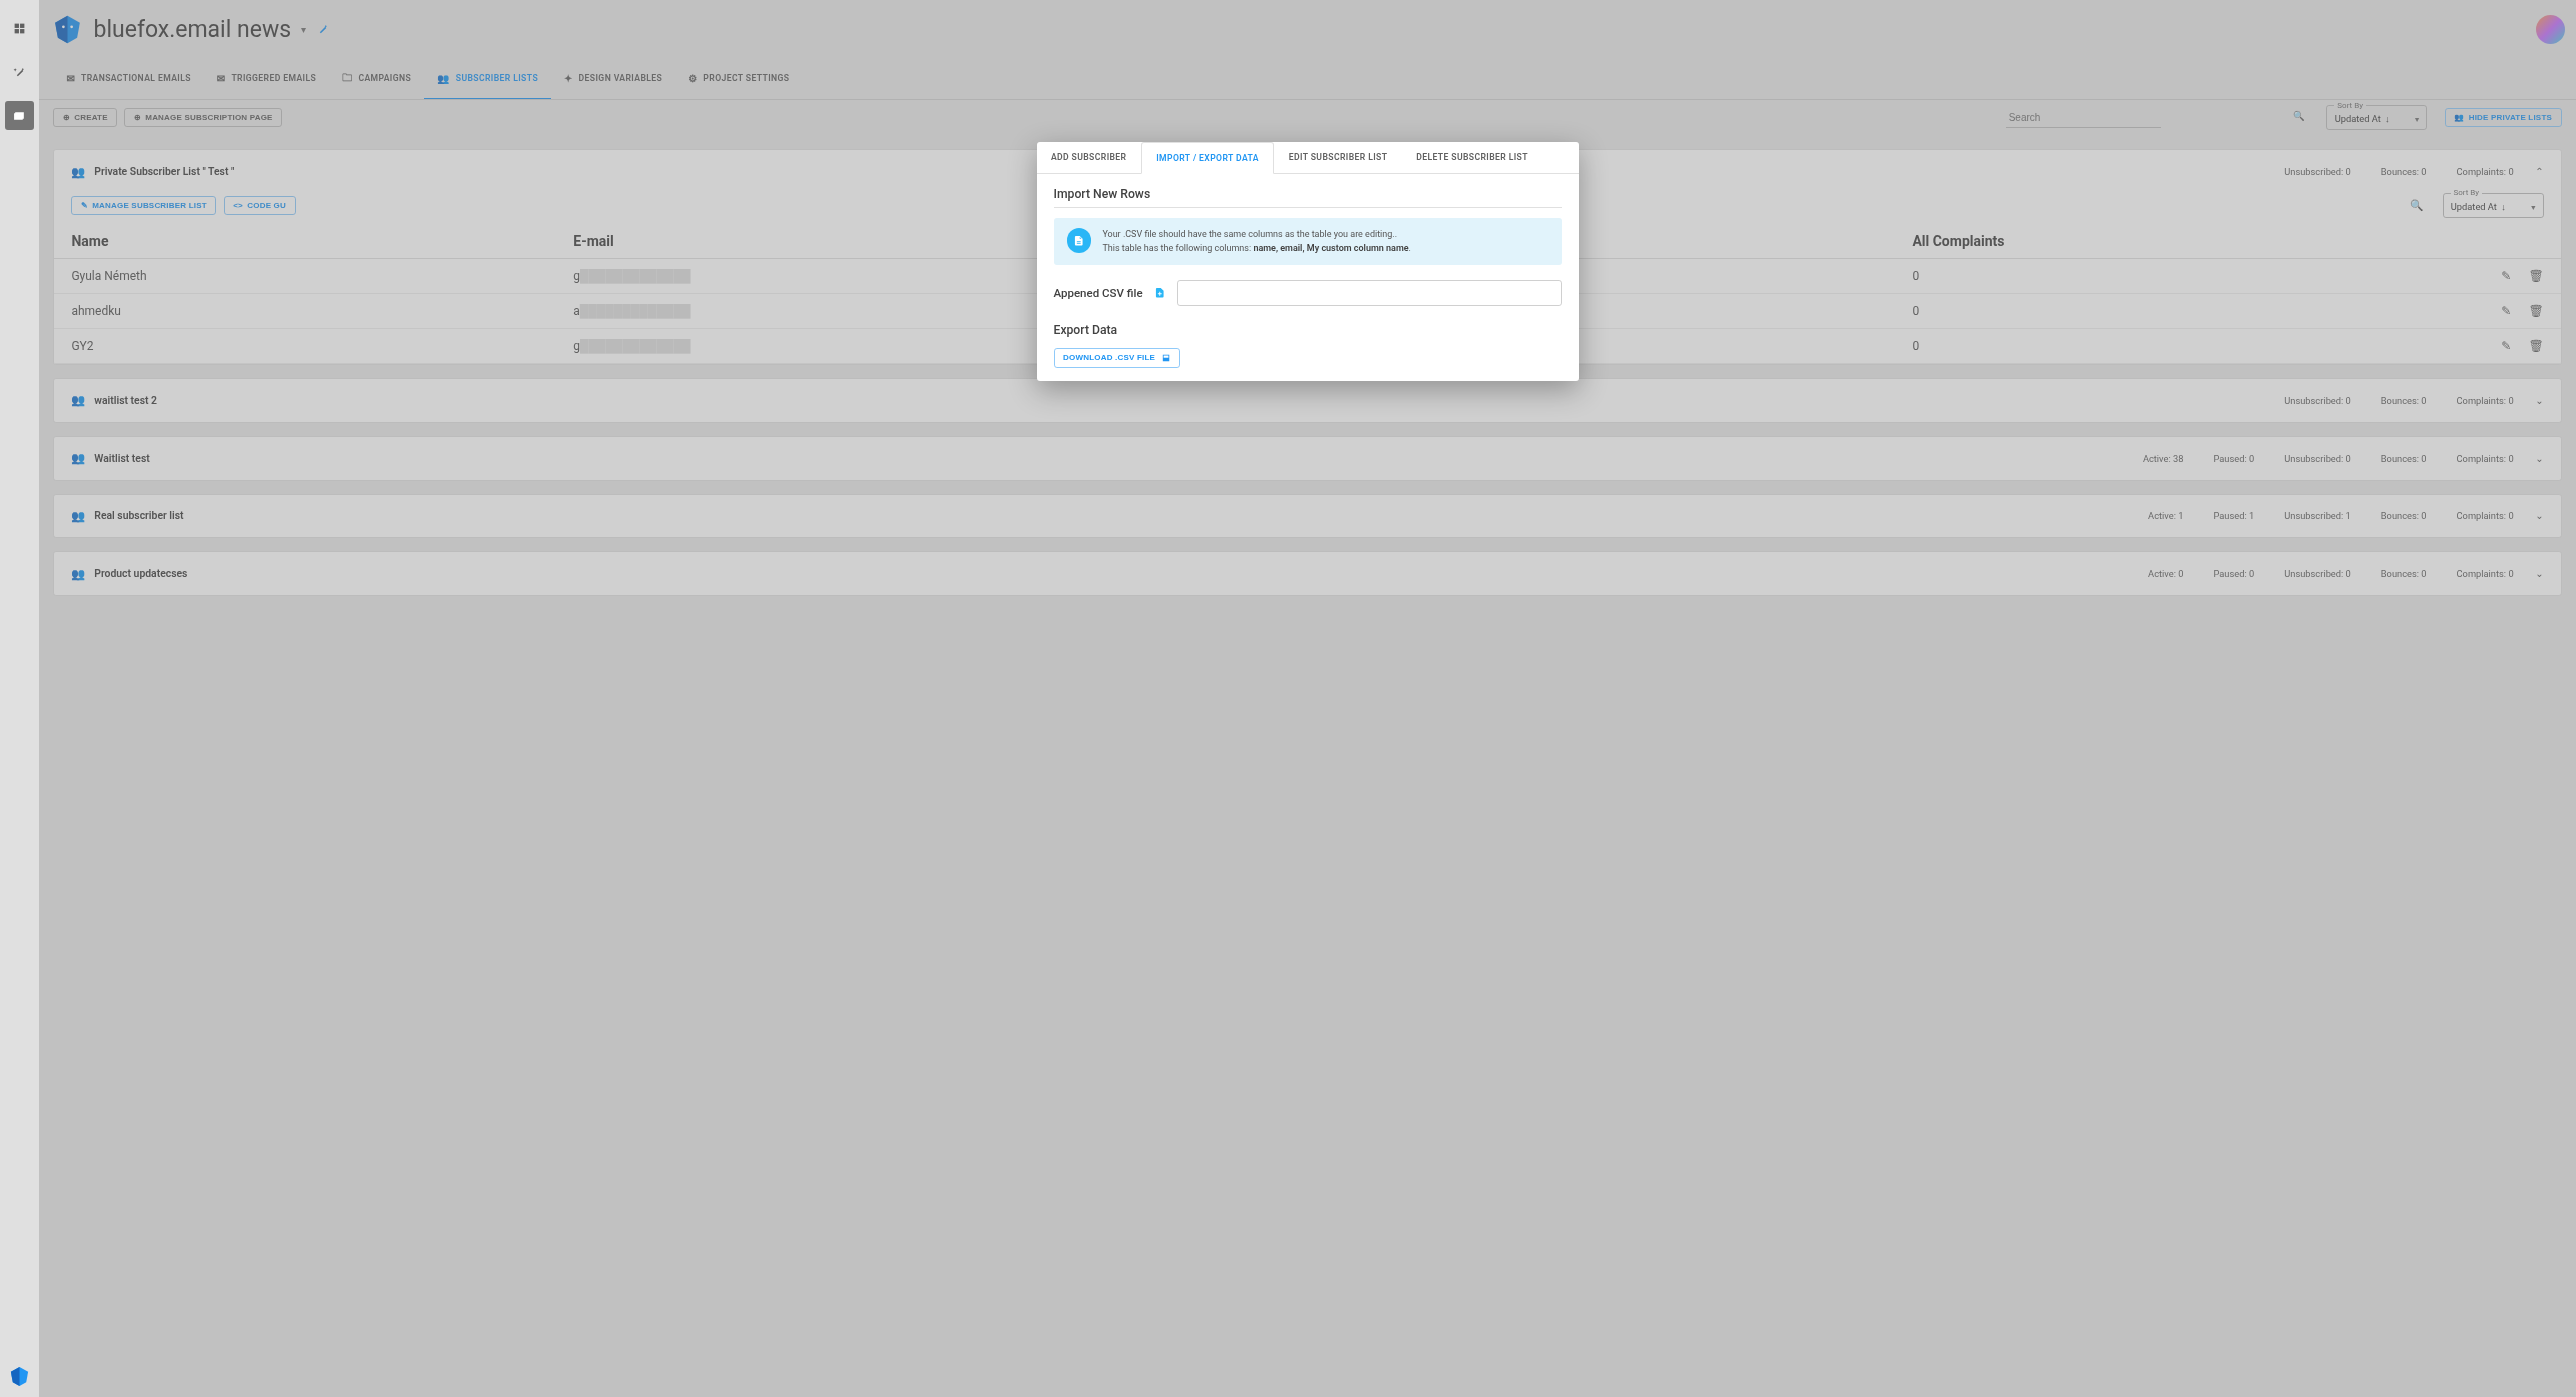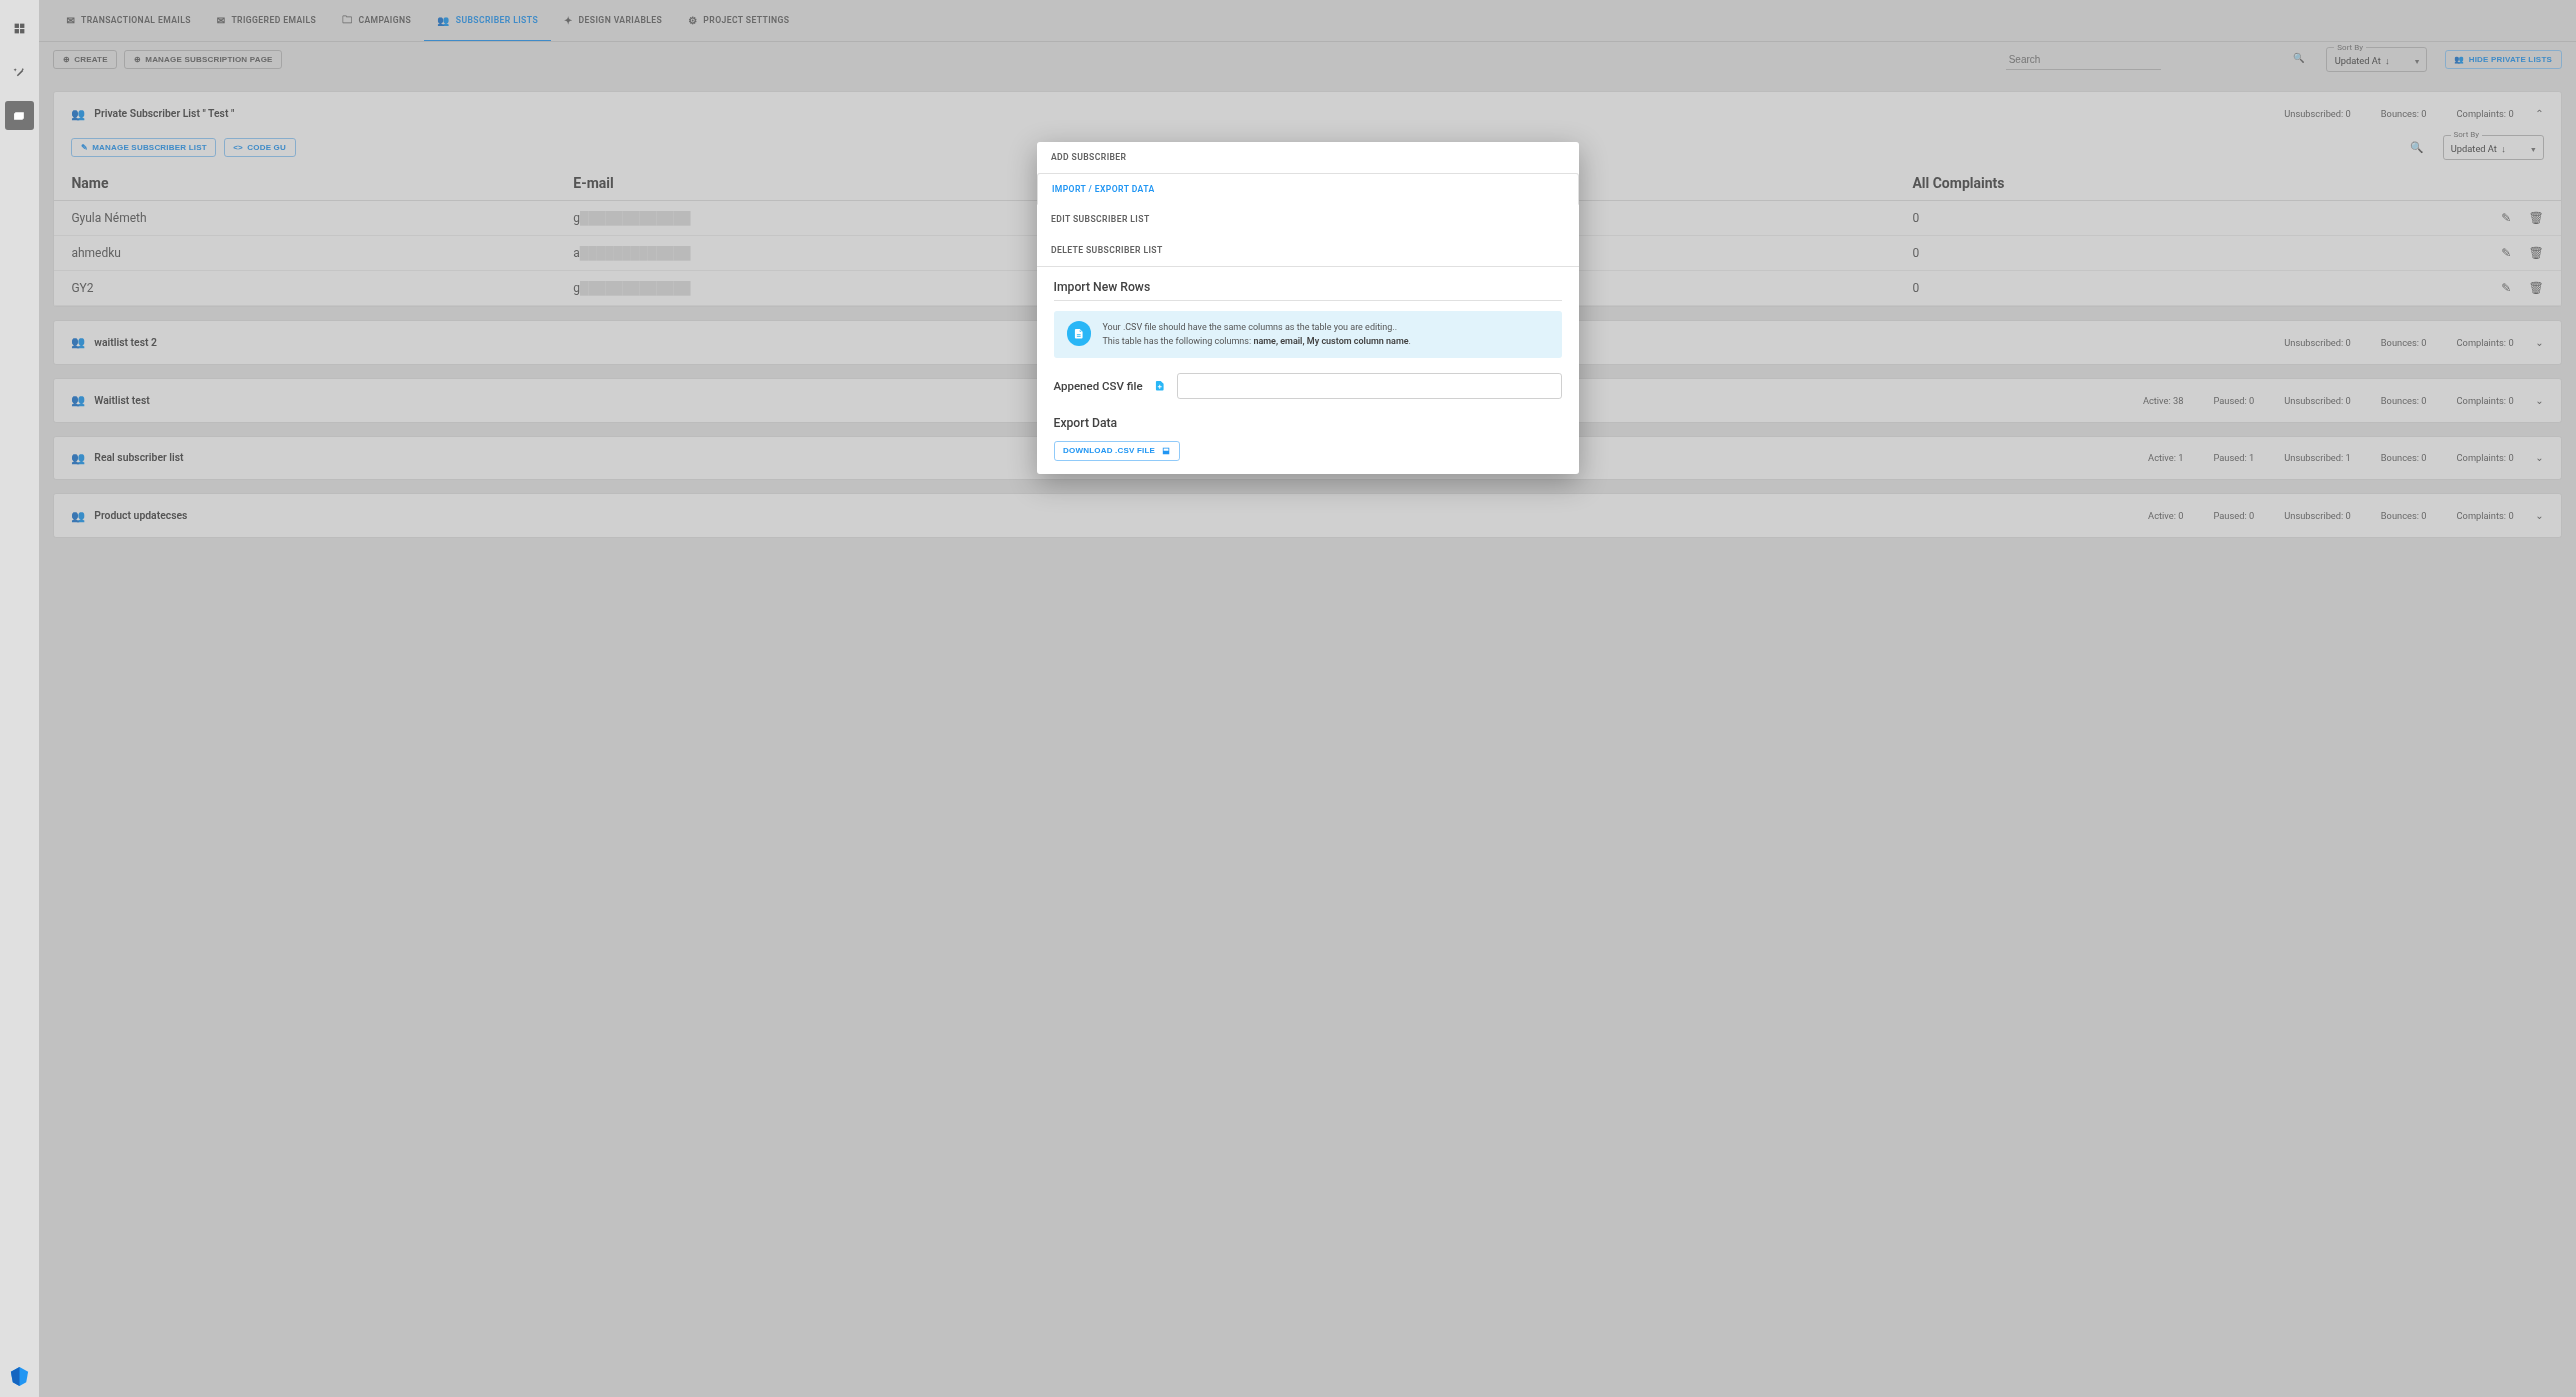--- a/index.html
+++ b/index.html
@@ -48,21 +48,21 @@
 .card-tools { display: flex; gap: 7.2px; padding: 0 17px 7.2px; align-items: center; }
 
 .table { width: 100%; border-collapse: collapse; }
 .table th { text-align: left; font-size: 14px; font-weight: 700; color: #424242; padding: 8.6px 17px; border-bottom: 0.7px solid #e0e0e0; }
 .table td { padding: 10px 17px; font-size: 12px; border-bottom: 0.7px solid #eee; color: #555; }
 .row-actions { display: flex; gap: 17px; justify-content: flex-end; }
 .row-actions span { cursor: pointer; color: #616161; }
 
 .overlay { position: absolute; inset: 0; background: rgba(120,120,120,0.35); display: flex; align-items: flex-start; justify-content: center; padding-top: 142px; z-index: 100; }
 .modal { width: 542px; background: #fff; border-radius: 2.9px; box-shadow: 0 8.6px 29px rgba(0,0,0,0.3); }
-.modal-tabs { display: flex; border-bottom: 0.7px solid #e0e0e0; flex-direction: column; }
+.modal-tabs { display: flex; border-bottom: 0.7px solid #e0e0e0; }
 .modal-tab { padding: 10px 14.4px; font-size: 8.6px; font-weight: 600; letter-spacing: 0.4px; text-transform: uppercase; color: #616161; cursor: pointer; border-bottom: 1.4px solid transparent; }
 .modal-tab.active { color: #2196f3; border: 0.7px solid #e0e0e0; border-bottom: 1.4px solid #fff; margin-bottom: -0.7px; background: #fff; border-radius: 2.9px 2.9px 0 0; }
 .modal-body { padding: 13px 17px; }
 .section-title { font-size: 12.2px; font-weight: 500; color: #424242; margin-bottom: 10px; border-bottom: 0.7px solid #e0e0e0; padding-bottom: 5.8px; }
 .info-box { background: #e1f3fb; border-radius: 2.9px; padding: 10px 13px; display: flex; gap: 11.5px; align-items: flex-start; margin: 7.2px 0 14.4px; font-size: 9px; line-height: 1.5; color: #555; }
 .info-icon { width: 24.4px; height: 24.4px; border-radius: 50%; background: #29b6f6; color: #fff; display: flex; align-items: center; justify-content: center; flex-shrink: 0; font-size: 10.8px; }
 .info-bold { font-weight: 600; color: #424242; }
 .file-row { display: flex; align-items: center; gap: 11.5px; margin-bottom: 17px; }
 .file-label { font-size: 11.5px; font-weight: 500; color: #424242; flex: 0 0 auto; }
 .file-ico { color: #29b6f6; font-size: 11.5px; }
@@ -97,20 +97,40 @@
     </div>
     <div class="rail-logo">
       <svg width="23" height="23" viewBox="0 0 48 48">
           <path fill="#2196f3" d="M24 4 L6 14 L10 36 L24 44 L38 36 L42 14 Z"></path>
           <path fill="#1565c0" d="M24 4 L24 44 L10 36 L6 14 Z"></path>
         </svg>
     </div>
   </div>
 
   <div class="main">
+    <div class="topbar">
+      <div class="logo">
+        <svg width="33" height="33" viewBox="0 0 48 48">
+            <path fill="#2196f3" d="M24 4 L6 14 L10 36 L24 44 L38 36 L42 14 Z"></path>
+            <path fill="#1565c0" d="M24 4 L24 44 L10 36 L6 14 Z"></path>
+            <circle cx="18" cy="20" r="2" fill="#fff"></circle>
+            <circle cx="30" cy="20" r="2" fill="#fff"></circle>
+          </svg>
+      </div>
+      <div class="crumbs">
+        <span>bluefox.email news</span>
+        <span class="crumb-drop">▾</span>
+        <span class="crumb-tool">
+          <svg width="13" height="13" viewBox="0 0 24 24">
+              <path fill="currentColor" d="M7 17l10-10 2 2L9 19l-2-2zm11-9l-2-2 2-2 2 2-2 2z"></path>
+            </svg>
+        </span>
+      </div>
+      <div class="avatar"></div>
+    </div>
 
     <div class="tabs">
       <div class="tab">
           <span class="tab-ico">✉</span>
           <span>Transactional Emails</span>
         </div>
       <div class="tab">
           <span class="tab-ico">✉</span>
           <span>Triggered Emails</span>
         </div>

